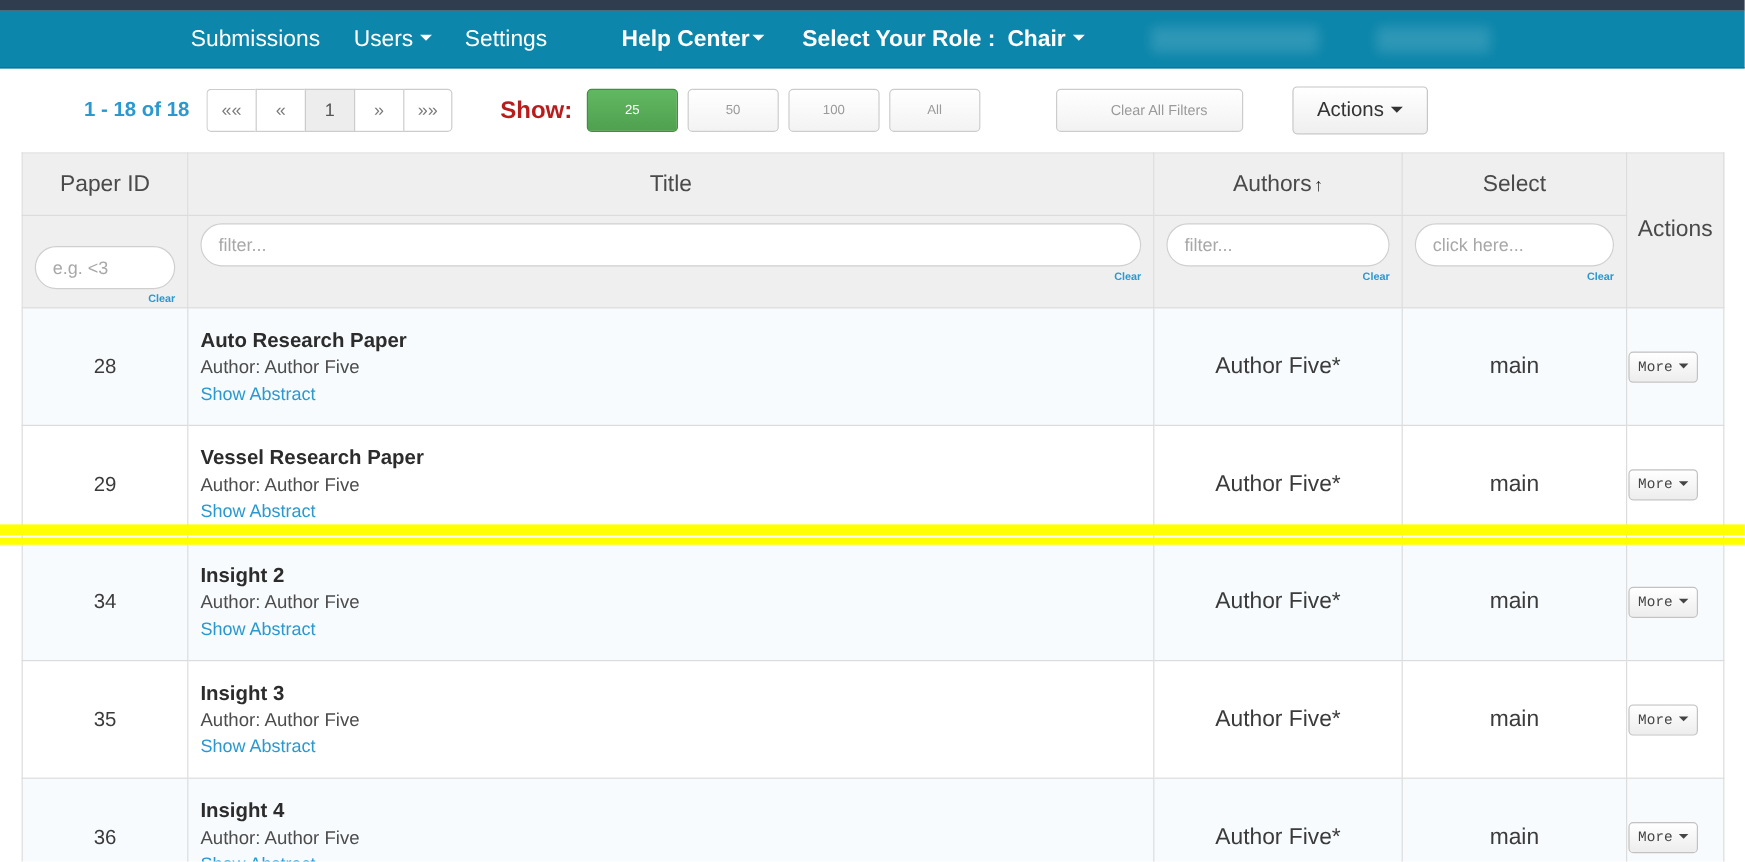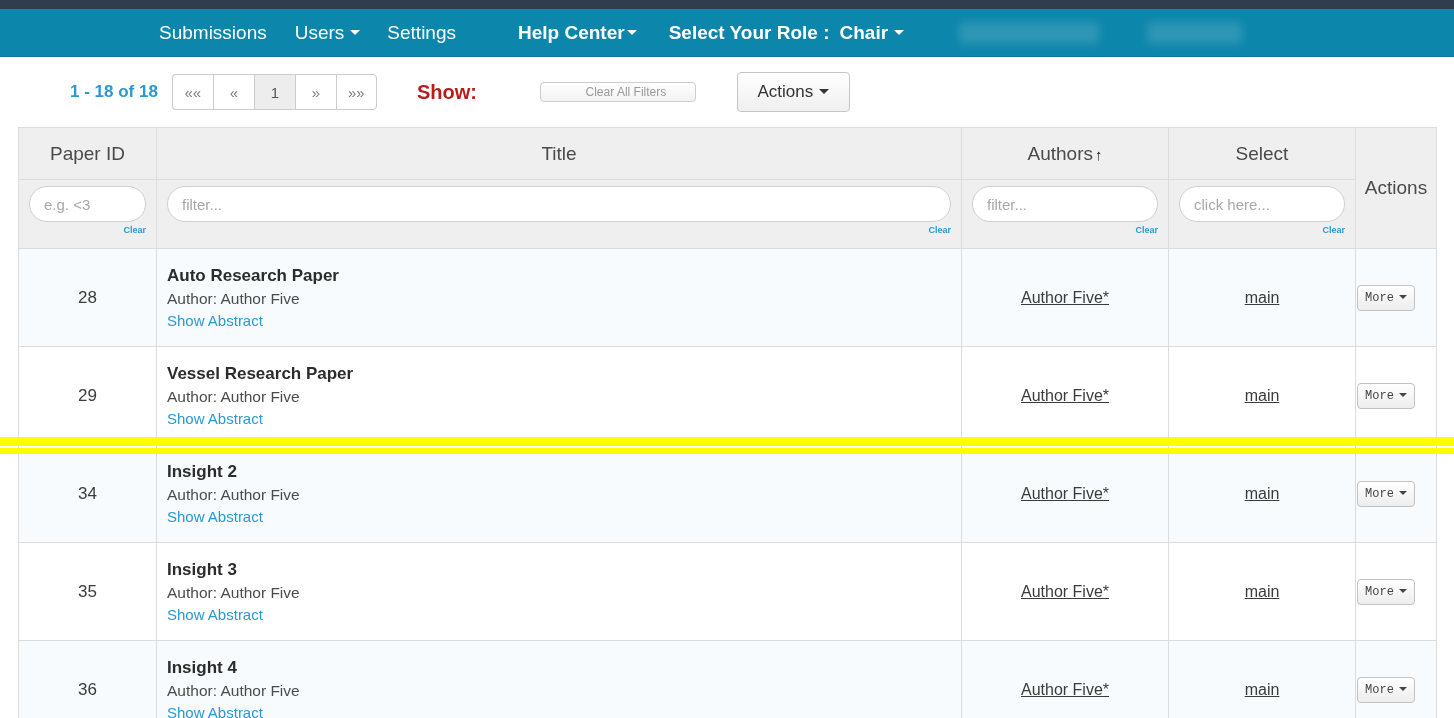--- a/index.html
+++ b/index.html
@@ -126,21 +126,21 @@
     cursor: pointer;
   }
   .sizebtn.active {
     background: linear-gradient(#62b862,#4fa04f);
     border-color: #3f8f3f;
     color: #ffffff;
     font-weight: normal;
   }
   .clearfilters {
     margin-left: 63px;
-    width: 156px; height: 20px;
+    width: 156px; height: 36px;
     border: 1px solid #cccccc;
     border-radius: 4px;
     background: linear-gradient(#ffffff,#f2f2f2);
     color: #9a9a9a;
     font-size: 12px;
     display: flex; align-items: center; justify-content: center;
     cursor: pointer;
     padding-left: 16px;
   }
   .actionsbtn {
@@ -220,21 +220,21 @@
 
   tbody td {
     height: 98px;
     vertical-align: middle;
     color: #333333;
     background: #ffffff;
   }
   tbody tr.odd td { background: #f7fbfd; margin-top: 36px; }
   td.c-id { text-align: center; font-size: 17px; color: #3b3b3b; }
   td.c-title { padding: 0 0 0 10px; vertical-align: middle; }
-  td.c-authors, td.c-track { text-align: center; font-size: 16px; color: #3b3b3b; text-decoration: underline; }
+  td.c-authors, td.c-track { text-align: center; font-size: 19px; color: #3b3b3b; }
   td.c-actions { text-align: left; font-family: Liberation Mono, monospace; }
 
   .ttl {
     font-size: 17px;
     font-weight: bold;
     color: #2c2c2c;
     margin-bottom: 4px;
   }
   .auth {
     font-size: 15.5px;
@@ -302,20 +302,26 @@
   <div class="btn-group">
     <div class="pgbtn">««</div>
     <div class="pgbtn">«</div>
     <div class="pgbtn current">1</div>
     <div class="pgbtn">»</div>
     <div class="pgbtn">»»</div>
   </div>
 
   <div class="show-label">Show:</div>
 
+  <div class="sizebtns">
+    <div class="sizebtn active">25</div>
+    <div class="sizebtn">50</div>
+    <div class="sizebtn">100</div>
+    <div class="sizebtn">All</div>
+  </div>
 
   <div class="clearfilters">Clear All Filters</div>
 
   <div class="actionsbtn">
       <span>Actions</span>
       <span class="caret"></span>
     </div>
 </div>
 
 <div class="tablewrap">
@@ -331,21 +337,21 @@
     <thead>
       <tr>
         <th rowspan="1">Paper ID</th>
         <th rowspan="1">Title</th>
         <th rowspan="1"><span>Authors</span><span class="sort-arrow">↑</span></th>
         <th rowspan="1">Select</th>
         <th rowspan="2" class="actions-head-cell">Actions</th>
       </tr>
       <tr class="filterrow">
         <td>
-          <input class="finput" style="border-radius: 18px;" placeholder="e.g. &lt;3">
+          <input class="finput" style="border-radius: 18px; margin-top: 19px;" placeholder="e.g. &lt;3">
           <a class="clearlink">Clear</a>
         </td>
         <td>
           <input class="finput" placeholder="filter..." style="">
           <a class="clearlink">Clear</a>
         </td>
         <td>
           <input class="finput" placeholder="filter..." style="">
           <a class="clearlink">Clear</a>
         </td>

